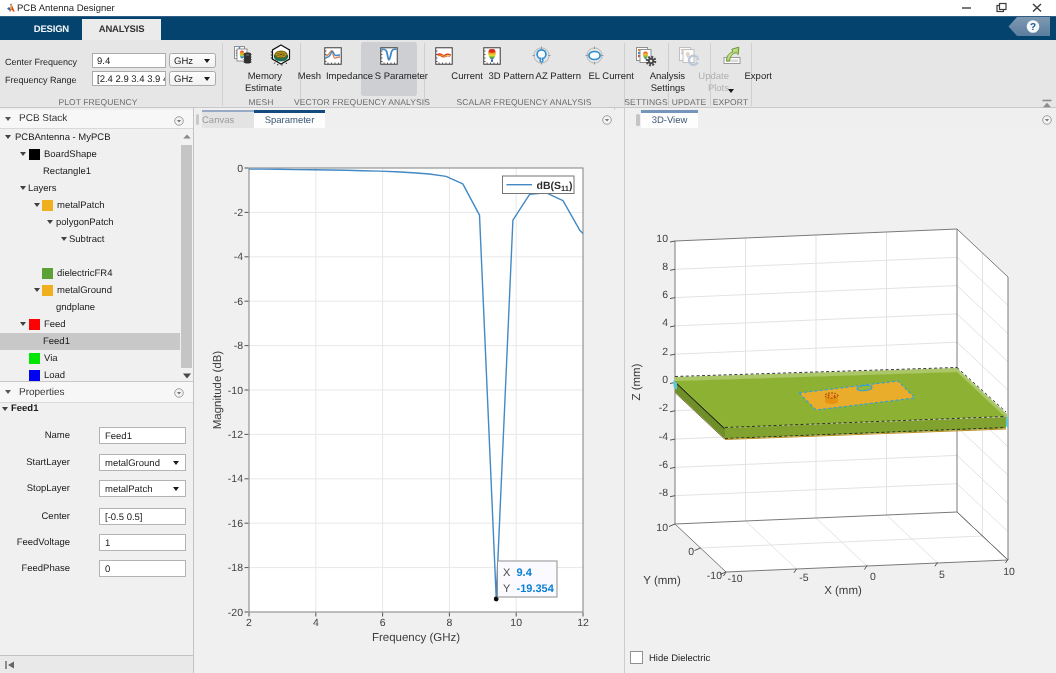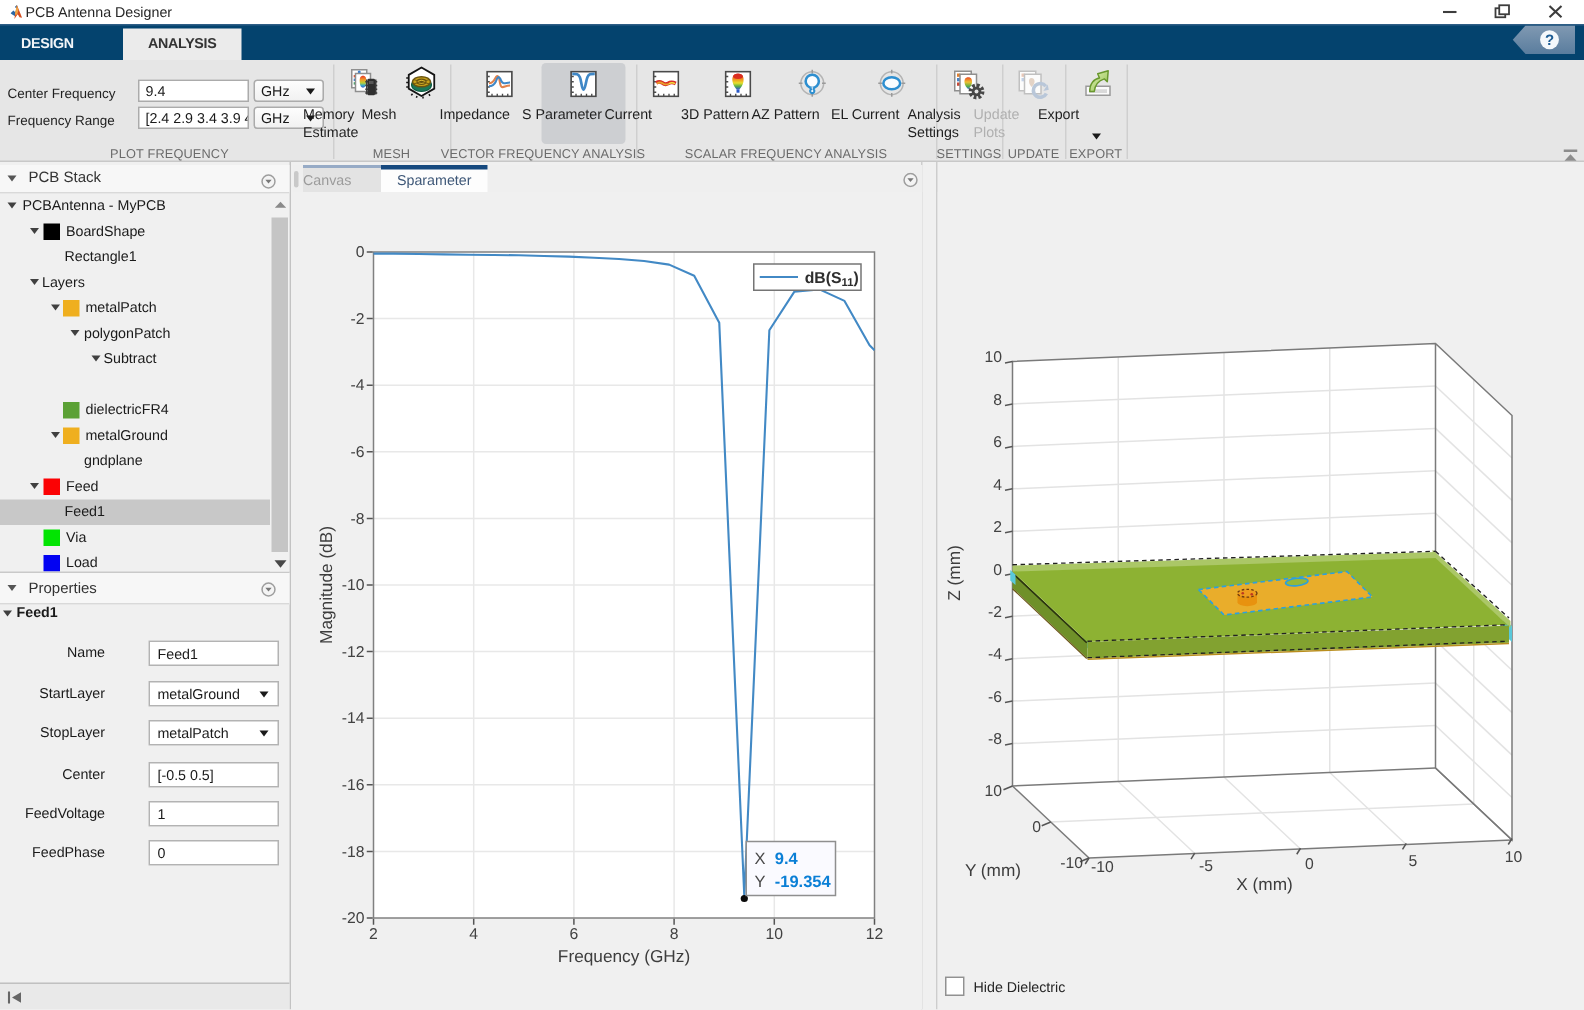--- a/index.html
+++ b/index.html
@@ -1,21 +1,21 @@
 <!DOCTYPE html>
 <html><head>
 <meta charset="utf-8">
 <style>
 *{margin:0;padding:0;box-sizing:border-box;text-rendering:geometricPrecision}
 html,body{width:1056px;height:673px;overflow:hidden}
 body{-webkit-font-smoothing:antialiased;text-rendering:geometricPrecision;font-family:"Liberation Sans",sans-serif;position:relative;background:#f0f0f0;font-size:9.5px;color:#1a1a1a}
 .abs{position:absolute}
 .cap{font-size:8.5px;color:#6b6b6b;text-align:center;position:absolute;letter-spacing:0.1px;white-space:nowrap}
 .sep{position:absolute;top:3px;height:63px;width:1px;background:#cfcfcf}
-.tlabel{position:absolute;font-size:9.5px;color:#1f1f1f;text-align:left;line-height:12.5px}
+.tlabel{position:absolute;font-size:9.5px;color:#1f1f1f;text-align:right;line-height:12.5px}
 .inp{position:absolute;background:#fff;border:1px solid #ababab;font-size:9.5px;color:#1a1a1a;padding:2px 0 0 4px;white-space:nowrap;overflow:hidden}
 .tree-row{position:absolute;left:0;width:180px;height:17px}
 .sq{position:absolute;width:11px;height:11px;top:3px}
 .tri{position:absolute;width:0;height:0;border-left:3.5px solid transparent;border-right:3.5px solid transparent;border-top:4.5px solid #404040;top:6px}
 .ttext{position:absolute;top:3px;font-size:9.5px;color:#1a1a1a;white-space:nowrap}
 .plabel{position:absolute;width:70px;text-align:right;font-size:9.5px;color:#1a1a1a}
 .pinp{position:absolute;left:99px;width:87px;height:17px;background:#fff;border:1px solid #b3b3b3;font-size:9.5px;color:#1a1a1a;padding:3px 0 0 5px}
 .dtri{position:absolute;width:0;height:0;border-left:3.5px solid transparent;border-right:3.5px solid transparent;border-top:4px solid #1a1a1a}
 </style>
 </head>
@@ -32,21 +32,21 @@
 <svg class="abs" style="left:950px;top:0" width="106" height="16">
   <line x1="12" y1="8" x2="21" y2="8" stroke="#3d3d3d" stroke-width="1.4"></line>
   <rect x="47" y="5.5" width="6.5" height="6" fill="none" stroke="#3d3d3d" stroke-width="1.2"></rect>
   <rect x="49.5" y="3.5" width="6.5" height="6" fill="#fff" stroke="#3d3d3d" stroke-width="1.2"></rect>
   <path d="M83 4 L91 11.5 M91 4 L83 11.5" stroke="#3d3d3d" stroke-width="1.4"></path>
 </svg>
 </div>
 
 <div class="abs" style="left:0;top:16px;width:1056px;height:24px;background:#04436e">
   <div class="abs" style="left:0;top:0;width:1056px;height:1px;background:#2e5e86"></div>
-  <div class="abs" style="left:14px;top:0;width:55px;height:24px;color:#f2f5f8;font-size:9.5px;font-weight:700;letter-spacing:-0.2px;text-align:left;padding-top:8px">DESIGN</div>
+  <div class="abs" style="left:14px;top:0;width:55px;height:24px;color:#f2f5f8;font-size:9.5px;font-weight:700;letter-spacing:-0.2px;text-align:right;padding-top:8px">DESIGN</div>
   <div class="abs" style="left:82px;top:3px;width:79px;height:21px;background:#ebebeb;color:#333;font-size:9.5px;font-weight:700;letter-spacing:-0.2px;text-align:center;padding-top:5px">ANALYSIS</div>
   <svg class="abs" style="left:1008px;top:1px" width="44" height="22">
     <defs>
           <linearGradient id="helpg" x1="0" y1="0" x2="0" y2="1">
       <stop offset="0" stop-color="#8099b2"></stop>
             <stop offset="1" stop-color="#5a7d9e"></stop>
     </linearGradient>
         </defs>
     <polygon points="9,0 42,0 42,19 9,19 0.5,9.5" fill="url(#helpg)"></polygon>
     <circle cx="25" cy="9.5" r="6.3" fill="#f4f8fb"></circle>
@@ -55,21 +55,21 @@
 </div>
 
 <div class="abs" style="left:0;top:40px;width:1056px;height:68px;background:#e6e6e6;border-bottom:1px solid #c8c8c8">
   <div class="sep" style="left:222px"></div>
   <div class="sep" style="left:300px"></div>
   <div class="sep" style="left:424px"></div>
   <div class="sep" style="left:624px"></div>
   <div class="sep" style="left:668px"></div>
   <div class="sep" style="left:710px"></div>
   <div class="sep" style="left:751px"></div>
-  <div class="cap" style="left:43px;top:57px;width:140px">PLOT FREQUENCY</div>
+  <div class="cap" style="left:28px;top:57px;width:140px">PLOT FREQUENCY</div>
   <div class="cap" style="left:226px;top:57px;width:70px">MESH</div>
   <div class="cap" style="left:292px;top:57px;width:140px">VECTOR FREQUENCY ANALYSIS</div>
   <div class="cap" style="left:437px;top:57px;width:174px">SCALAR FREQUENCY ANALYSIS</div>
   <div class="cap" style="left:623px;top:57px;width:46px">SETTINGS</div>
   <div class="cap" style="left:668px;top:57px;width:42px">UPDATE</div>
   <div class="cap" style="left:710px;top:57px;width:41px">EXPORT</div>
 
   <div class="tlabel" style="left:5px;top:16px;text-align:right;font-size:9px">Center Frequency</div>
   <div class="tlabel" style="left:5px;top:34px;text-align:right;font-size:9px">Frequency Range</div>
   <div class="inp" style="left:92px;top:13px;width:74px;height:15px">9.4</div>
@@ -477,20 +477,28 @@
     <rect x="497.5" y="561" width="59.5" height="36" fill="#fafaff" stroke="#8f8f8f" stroke-width="1"></rect>
     <text x="503" y="576" font-size="11" fill="#4a4a4a">X</text>
     <text x="516.5" y="576" font-size="11" font-weight="700" fill="#0a7fd6">9.4</text>
     <text x="503" y="591.5" font-size="11" fill="#4a4a4a">Y</text>
     <text x="516.5" y="591.5" font-size="11" font-weight="700" fill="#0a7fd6">-19.354</text>
   </svg>
 </div>
 
 <div class="abs" style="left:616px;top:108px;width:440px;height:565px;background:#f0f0f0">
   <div class="abs" style="left:8px;top:0;width:1px;height:565px;background:#cdcdcd"></div>
+  <div class="abs" style="left:9px;top:2px;width:431px;height:18px;background:#efefef">
+    <div class="abs" style="left:11px;top:4px;width:3.5px;height:12px;background:#c5c5c5;border-radius:1.5px"></div>
+    <div class="abs" style="left:16px;top:0;width:57px;height:18px;background:#fdfdfd;border-top:3px solid #7695bb;color:#3f5878;font-size:9.5px;text-align:center;padding-top:2px">3D-View</div>
+    <svg class="abs" style="left:417px;top:5px" width="10" height="10">
+          <circle cx="5" cy="5" r="4.3" fill="#f4f4f4" stroke="#9e9e9e"></circle>
+          <polygon points="2.9,3.9 7.1,3.9 5,6.4" fill="#787878"></polygon>
+        </svg>
+  </div>
   <svg class="abs" style="left:9px;top:20px" width="431" height="545" viewBox="625 128 431 545">
     <rect x="625" y="128" width="431" height="545" fill="#f0f0f0"></rect>
 
     <polygon points="675,241 957,229 957,512 675,524" fill="#fff"></polygon>
     <polygon points="957,229 1008,277 1008,560 957,512" fill="#fff"></polygon>
     <polygon points="675,524 957,512 1008,560 726,572" fill="#fff"></polygon>
     <g stroke="#e3e3e3" stroke-width="1" fill="none">
       <line x1="745.5" y1="238" x2="745.5" y2="521"></line>
           <line x1="816" y1="235" x2="816" y2="518"></line>
           <line x1="886.5" y1="232" x2="886.5" y2="515"></line>

